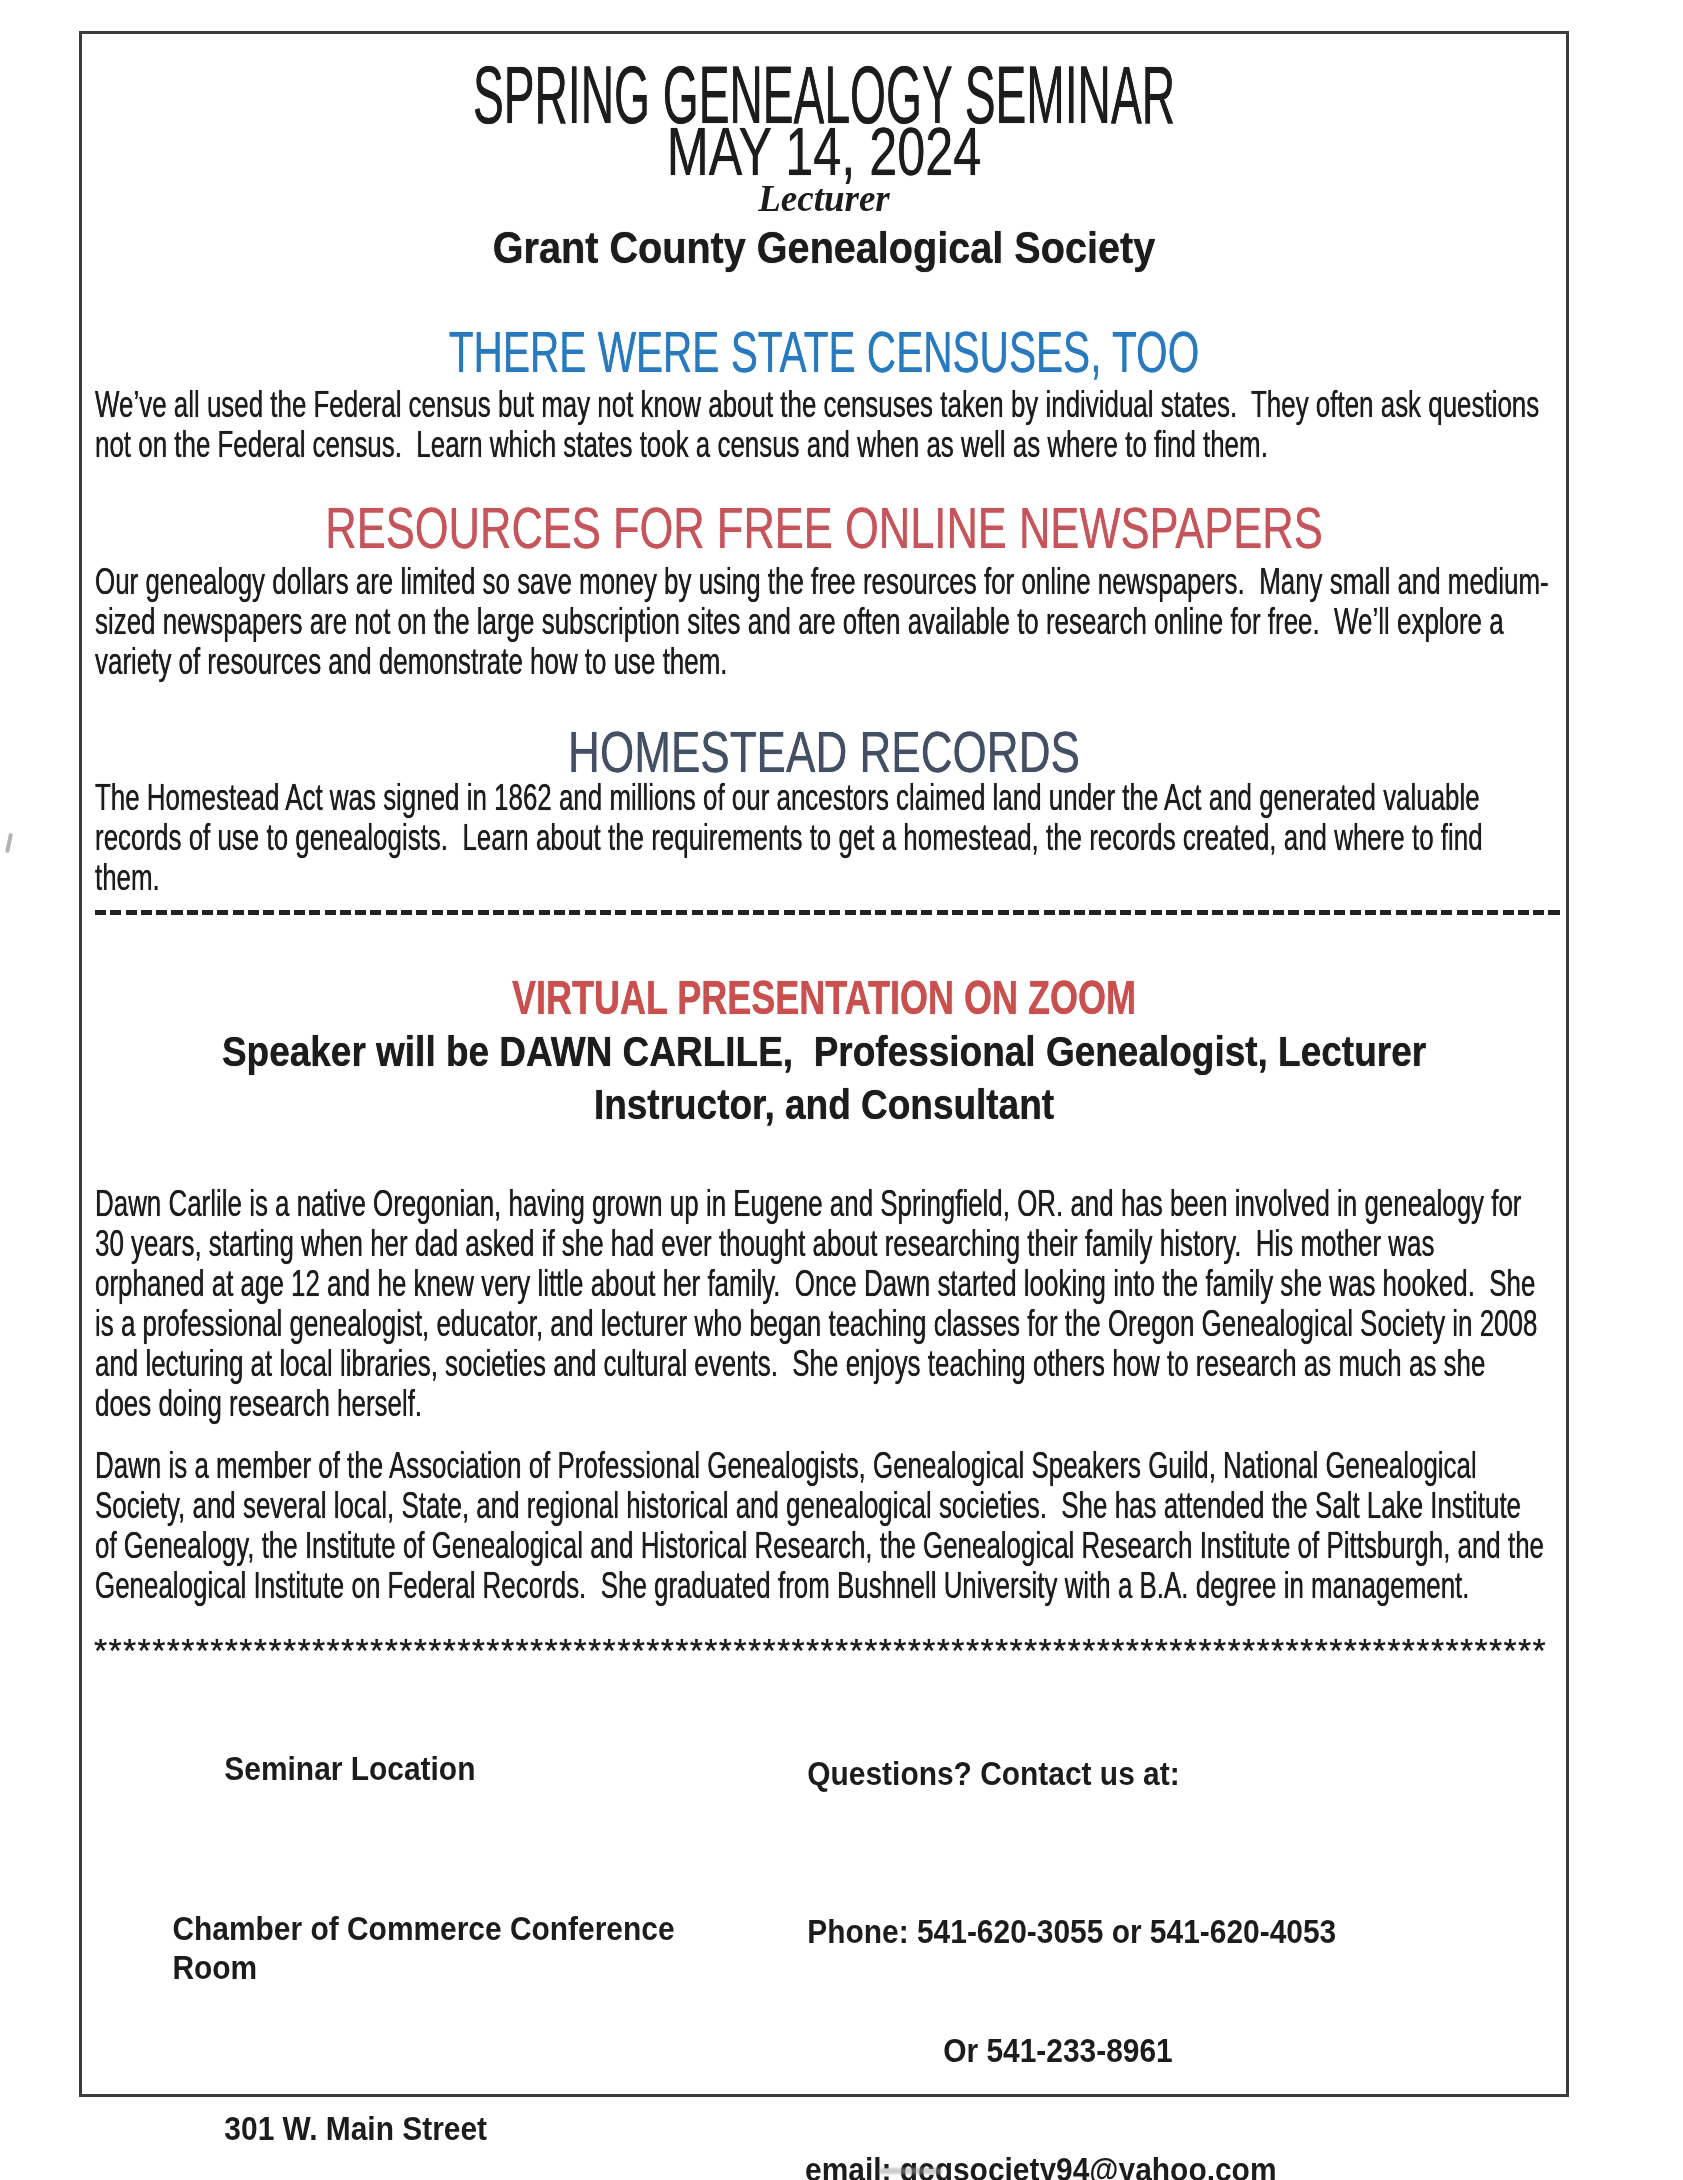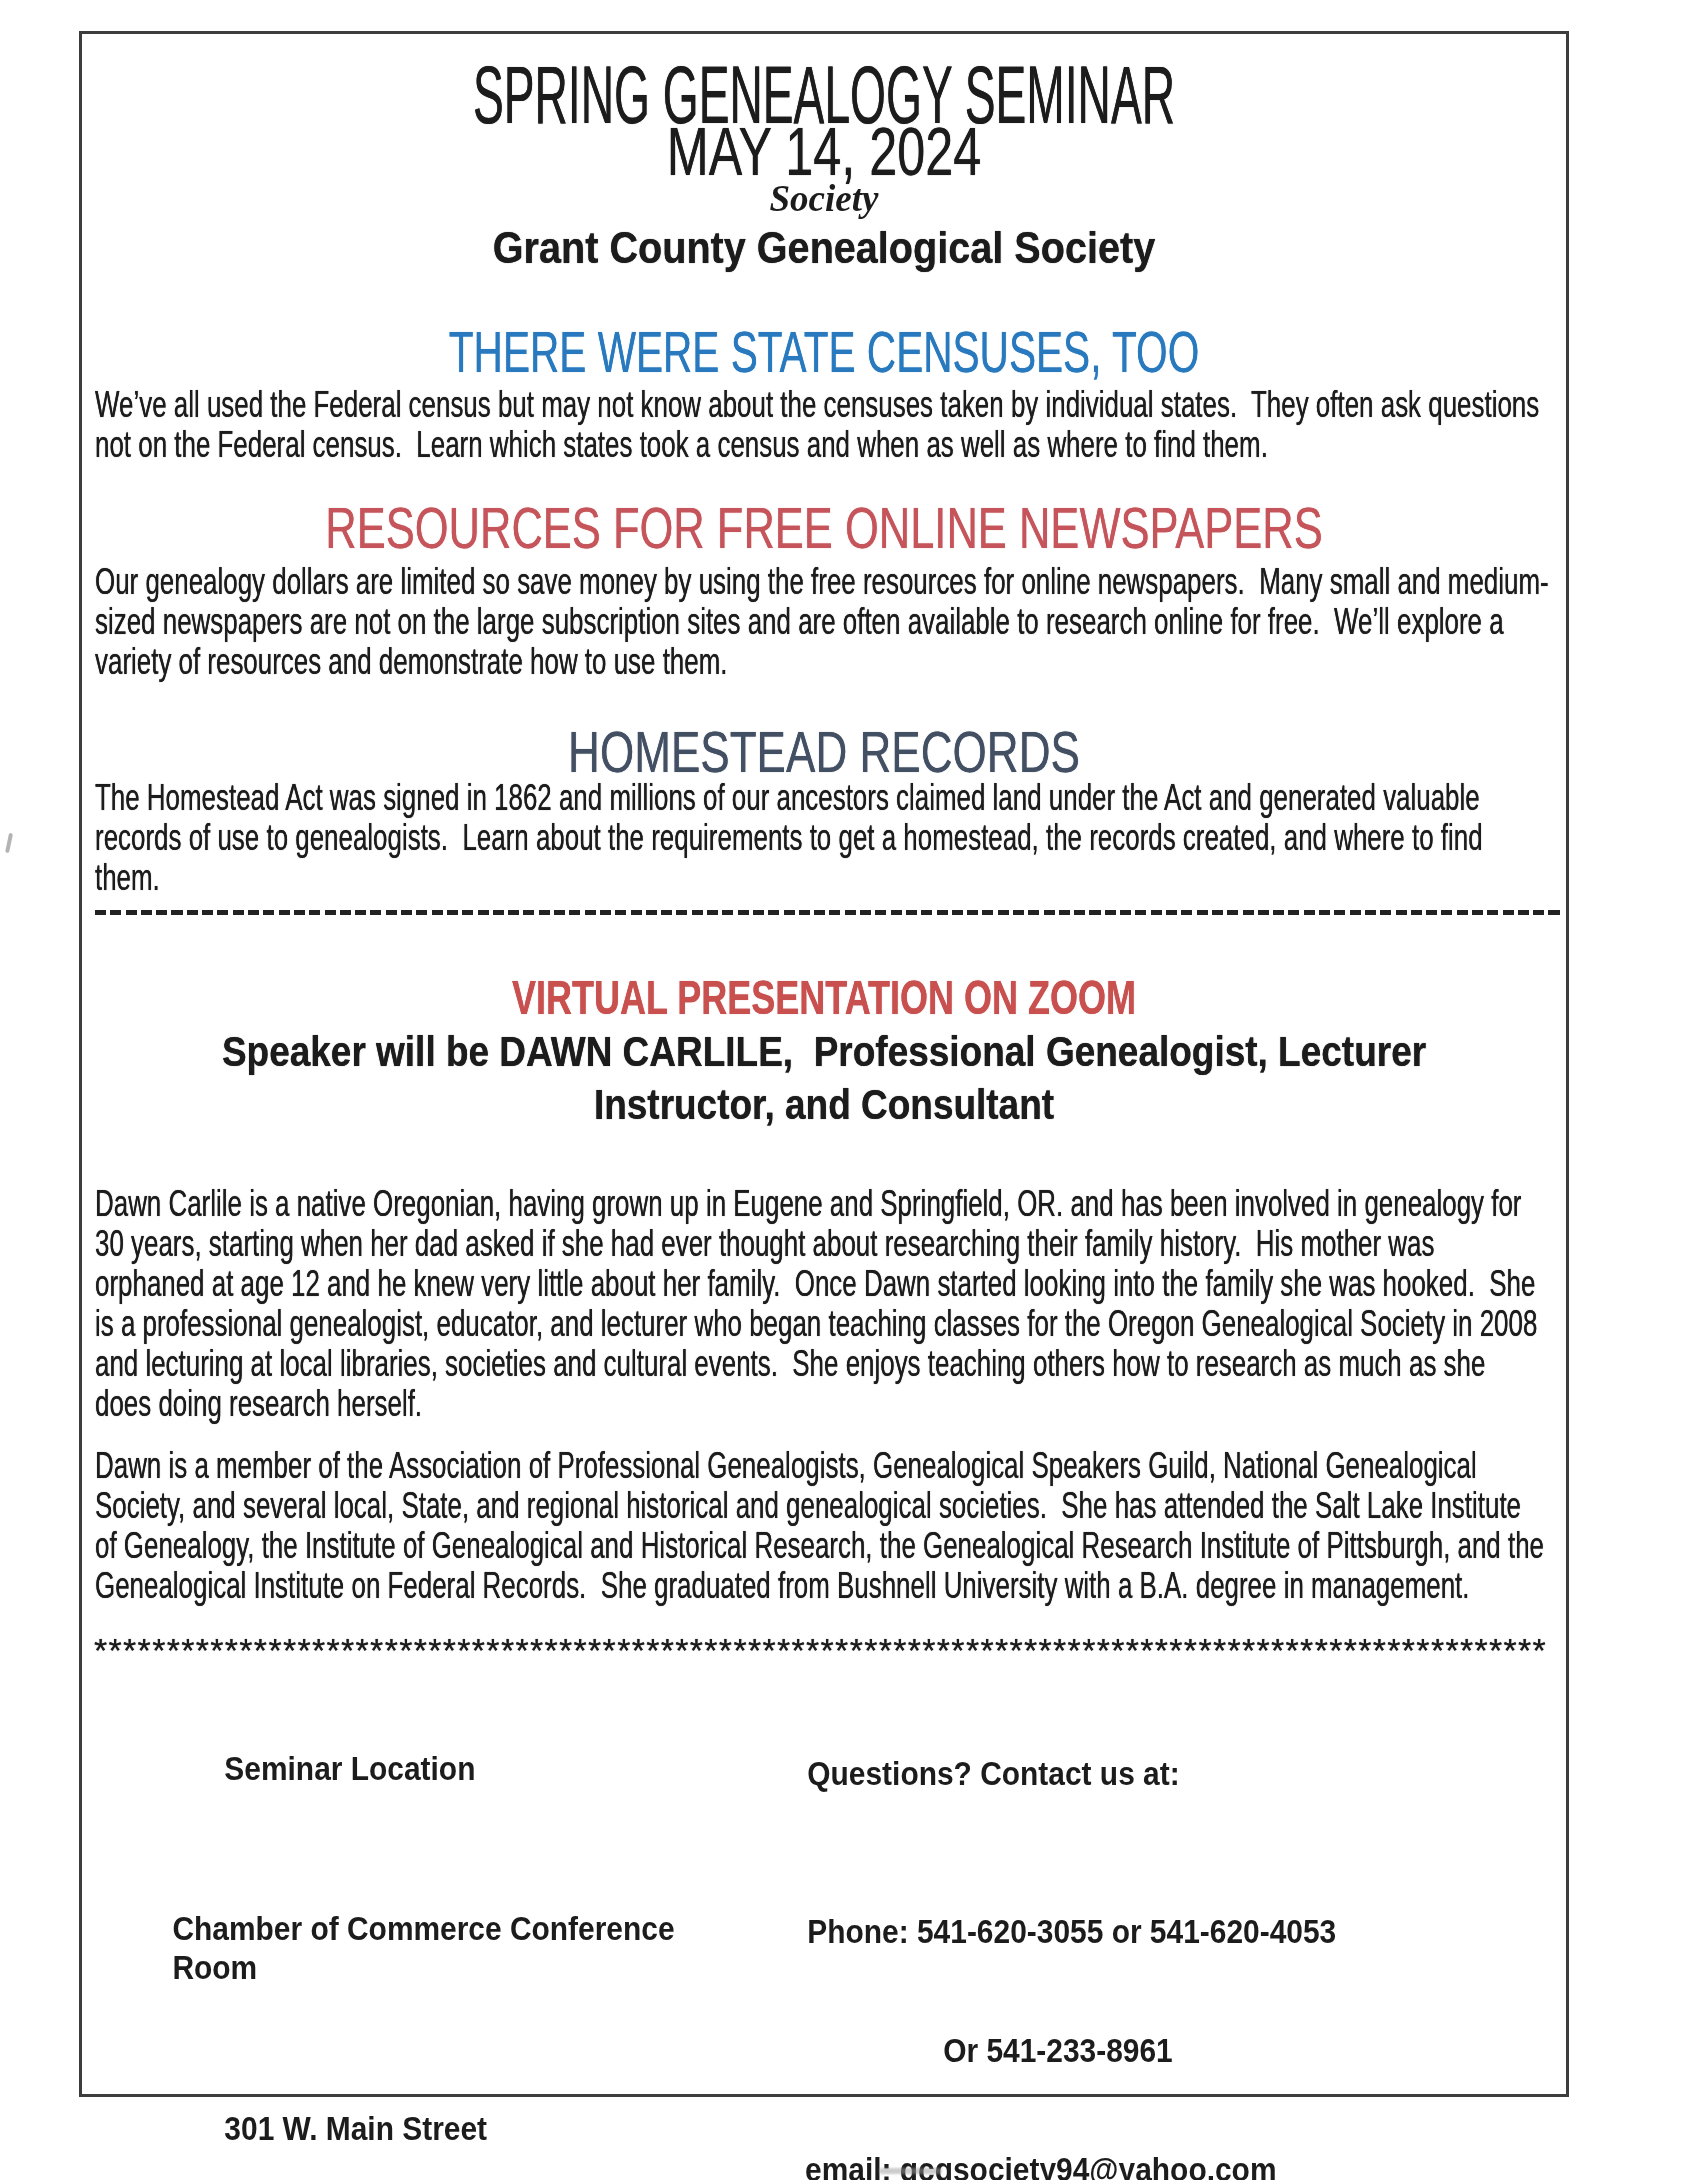--- a/index.html
+++ b/index.html
@@ -60,21 +60,21 @@
 </style>
 </head>
 <body>
 
 <div class="page">
 
   <div class="frame"></div>
 
   <div class="abs ctr h-title ink" style="top:53px;">SPRING GENEALOGY SEMINAR</div>
   <div class="abs ctr h-date ink" style="top:113px;">MAY 14, 2024</div>
-  <div class="abs ctr h-sponsor" style="top:175px;">Society</div>
+  <div class="abs ctr h-sponsor" style="top:175px;">Lecturer</div>
   <div class="abs ctr h-society ink" style="top:220px;">Grant County Genealogical Society</div>
 
   <div>
     <div class="abs ctr h-section sx70 c-blue ink" style="top:316px;">THERE WERE STATE CENSUSES, TOO</div>
     <div class="abs para ink" style="top:385px;">We’ve all used the Federal census but may not know about the censuses taken by individual states.  They often ask questions not on the Federal census.  Learn which states took a census and when as well as where to find them.</div>
   </div>
 
   <div>
     <div class="abs ctr h-section sx75 c-red ink" style="top:492px;">RESOURCES FOR FREE ONLINE NEWSPAPERS</div>
     <div class="abs para ink" style="top:562px;">Our genealogy dollars are limited so save money by using the free resources for online newspapers.  Many small and medium-sized newspapers are not on the large subscription sites and are often available to research online for free.  We’ll explore a variety of resources and demonstrate how to use them.</div>

